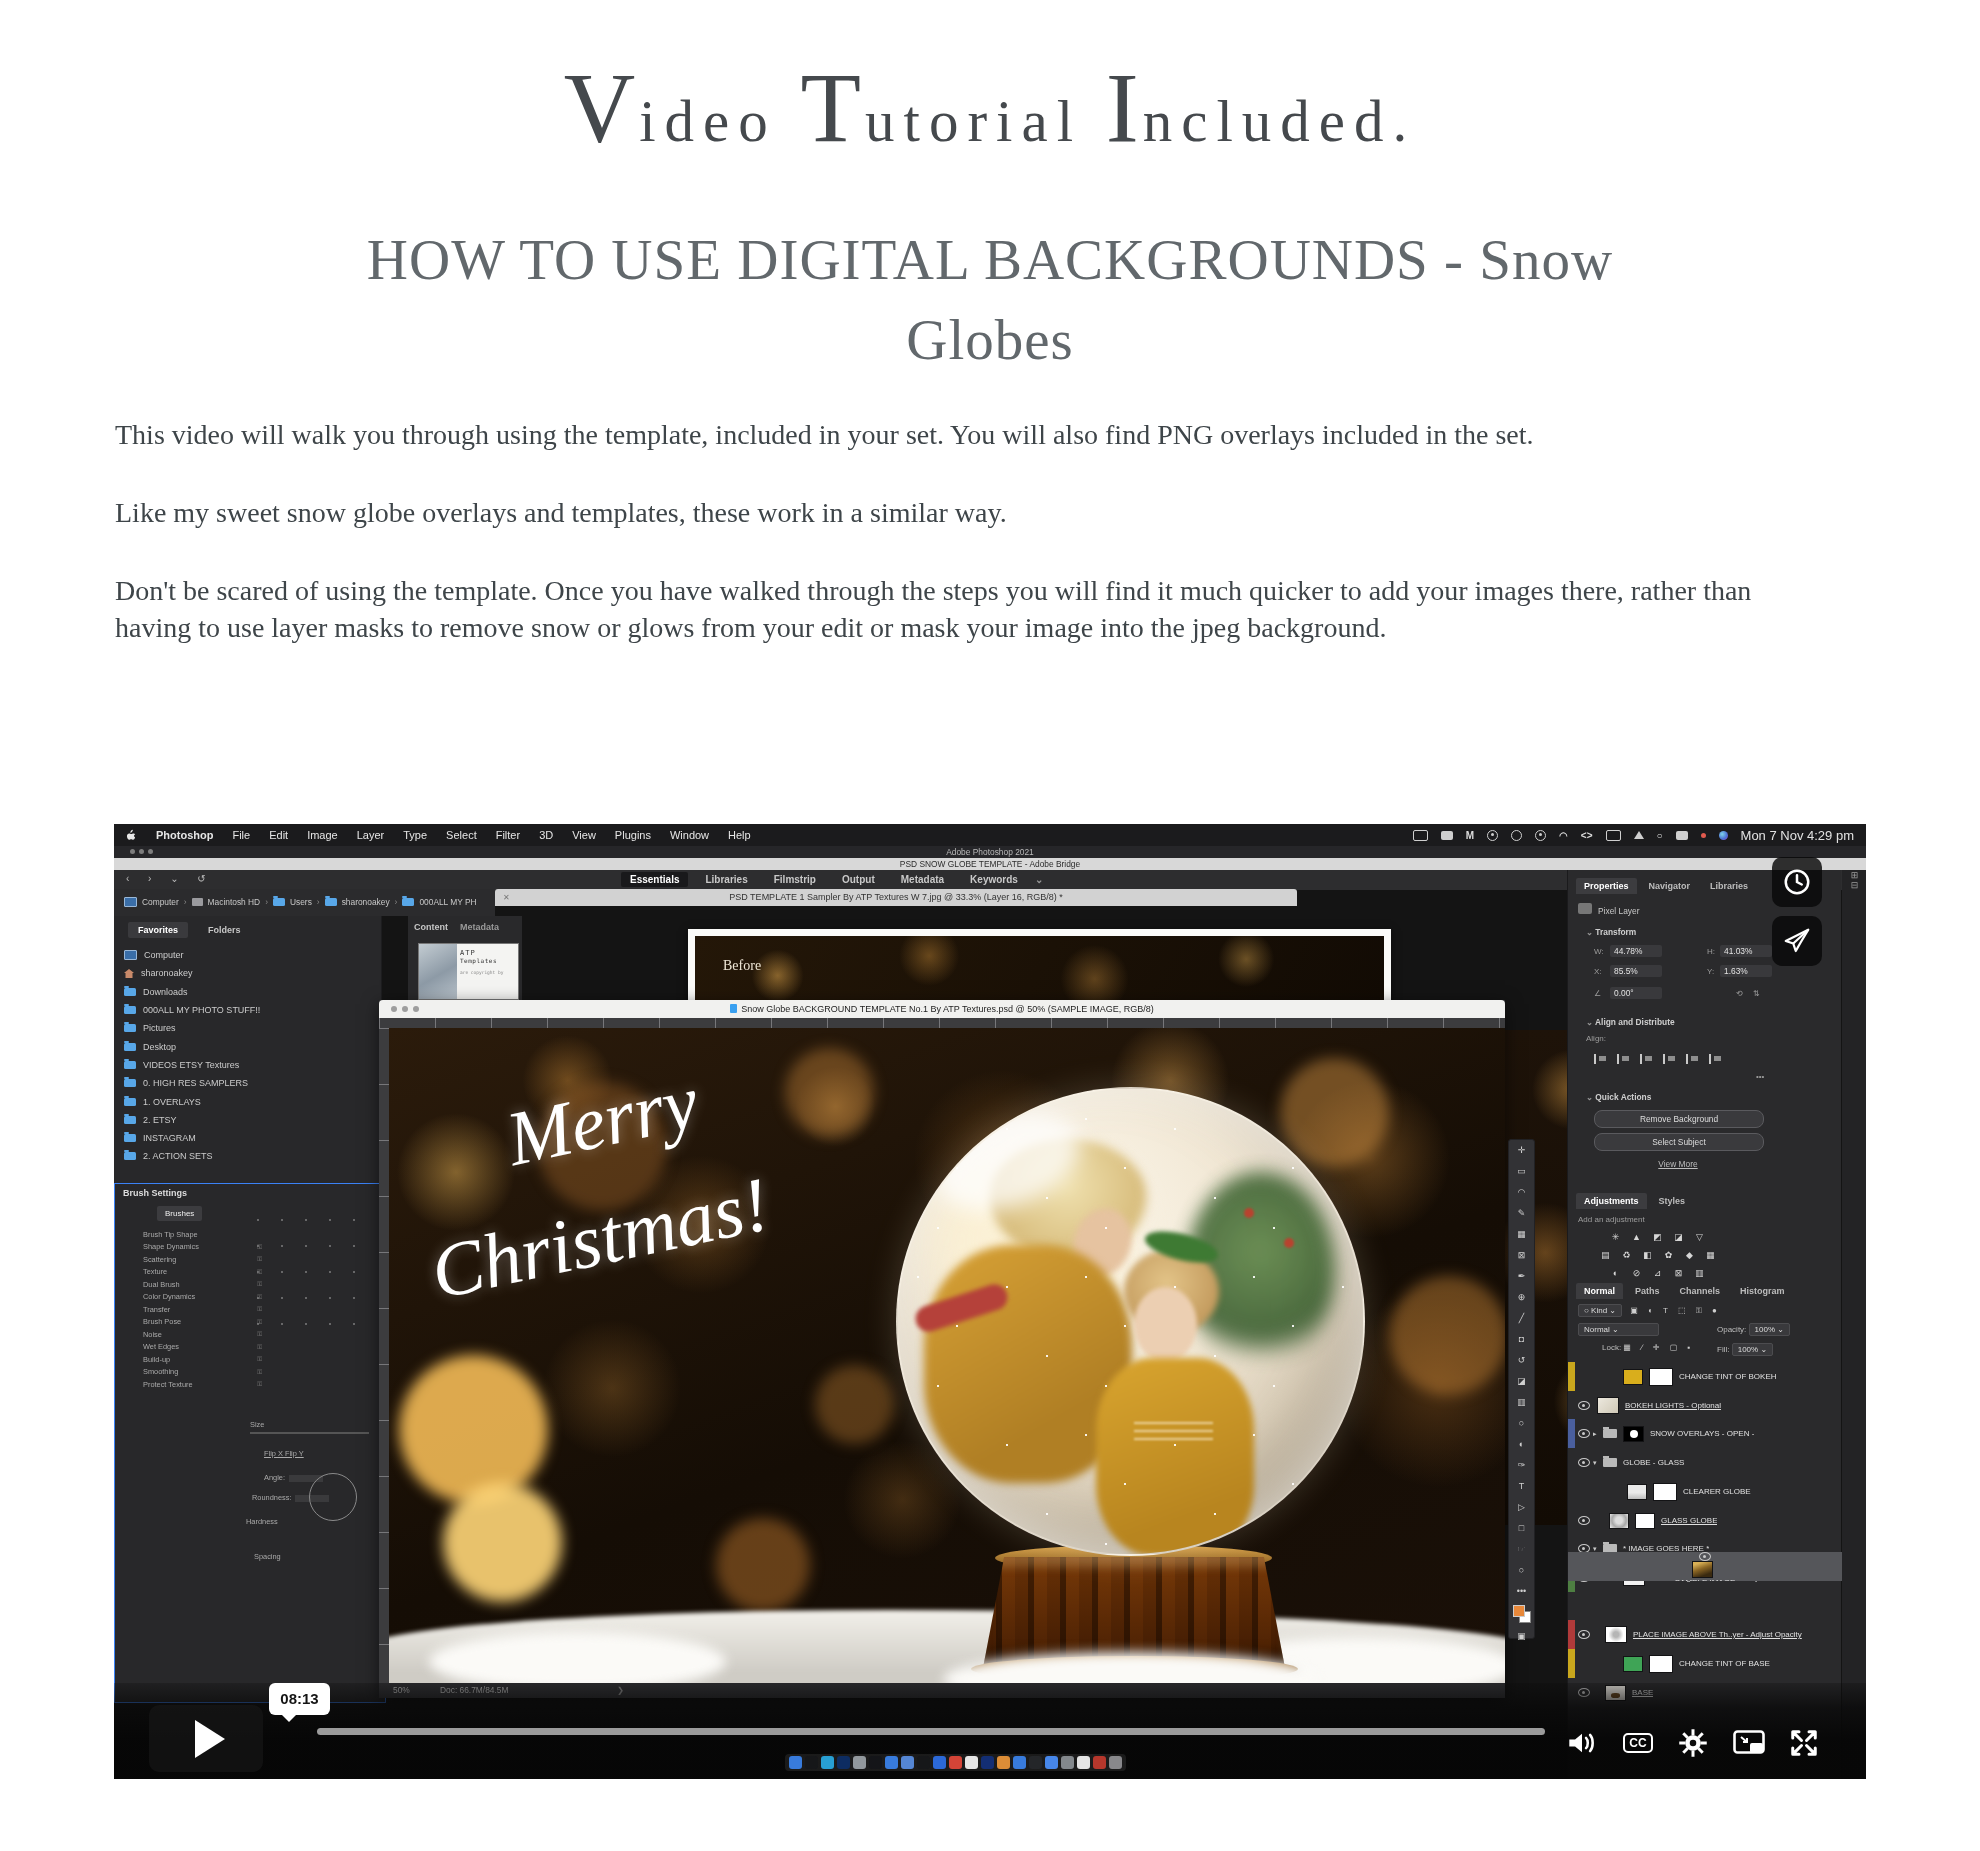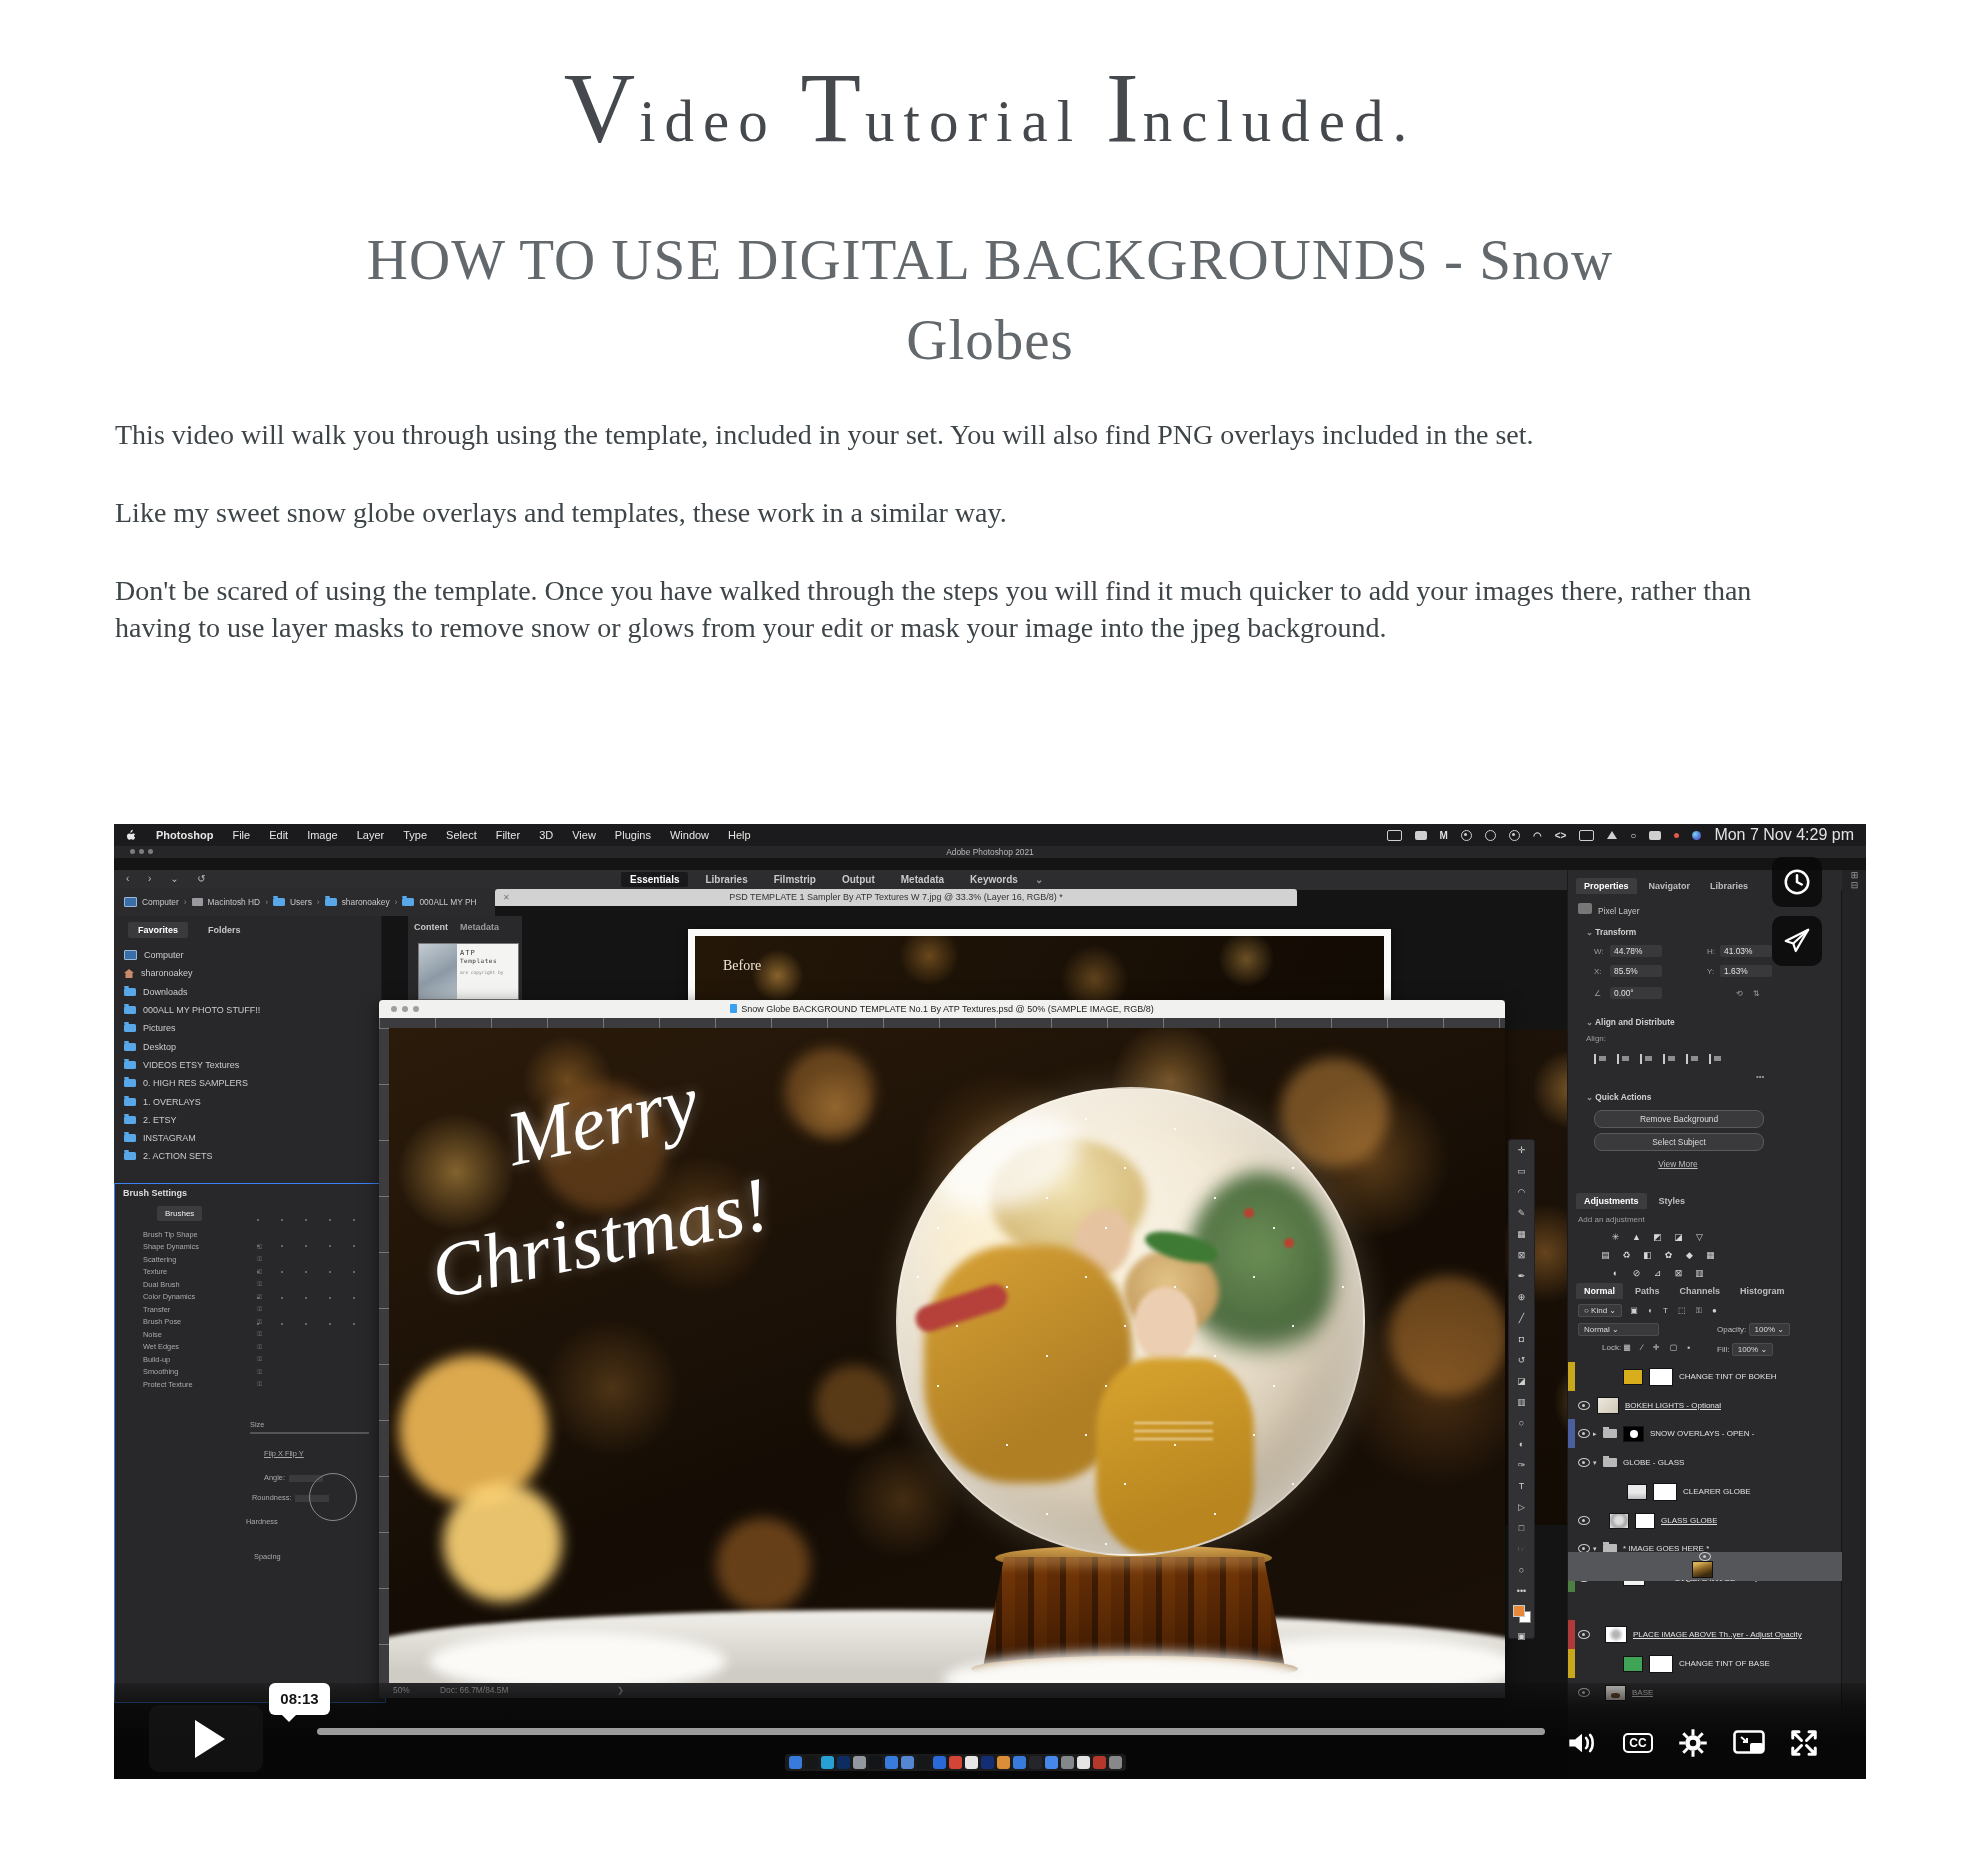--- a/index.html
+++ b/index.html
@@ -29,21 +29,21 @@
   .mb-right .ic{display:inline-block;}
   .ic-rect{width:13px;height:9px;border:1px solid #cfcfcf;border-radius:2px;}
   .ic-fill{width:12px;height:9px;background:#cfcfcf;border-radius:2px;}
   .ic-circ{width:9px;height:9px;border:1px solid #cfcfcf;border-radius:50%;}
   .ic-dotc{width:9px;height:9px;border:1px solid #cfcfcf;border-radius:50%;position:relative;}
   .ic-dotc::after{content:"";position:absolute;left:2.5px;top:2.5px;width:3px;height:3px;background:#cfcfcf;border-radius:50%;}
   .ic-tri{width:0;height:0;border-left:5px solid transparent;border-right:5px solid transparent;border-bottom:8px solid #cfcfcf;}
   .ic-txt{font-size:10px;font-weight:bold;color:#dedede;}
   .ic-red{width:5px;height:5px;background:#e05a4e;border-radius:50%;}
   .ic-siri{width:9px;height:9px;border-radius:50%;background:radial-gradient(circle at 35% 35%,#7fd4e8,#4b6fd6 60%,#b84bd6);}
-  .mb-clock{font-size:16px;color:#e2e2e2;white-space:nowrap;}
+  .mb-clock{font-size:13px;color:#e2e2e2;white-space:nowrap;}
 
   
   .ps-titlebar{left:0;top:22px;width:1752px;height:12px;background:#262629;color:#b9b9b9;
                font-size:8.4px;text-align:center;line-height:12px;}
   .dots3{position:absolute;left:16px;top:3px;display:flex;gap:4px;}
   .dots3 span{width:5px;height:5px;border-radius:50%;background:#7d7d7d;}
   .bridge-titlebar{left:0;top:34px;width:1752px;height:12px;background:#d8d8d8;color:#2c2c2c;
                    font-size:8.4px;text-align:center;line-height:12px;}
   .bridge-chrome{left:0;top:46px;width:1752px;height:20px;background:#2d2d2f;color:#bdbdbd;}
   .bc-icons{position:absolute;left:12px;top:3px;font-size:10px;letter-spacing:8px;color:#bdbdbd;}
@@ -332,20 +332,21 @@
       </span>
     </div>
 
     <div class="abs ps-titlebar">Adobe Photoshop 2021</div>
     <div class="abs dots3" style="top:25px;">
         <span></span>
         <span></span>
         <span></span>
       </div>
 
+    <div class="abs bridge-titlebar">PSD SNOW GLOBE TEMPLATE - Adobe Bridge</div>
 
     <div class="abs bridge-chrome">
       <span class="bc-icons">‹ › ⌄ ↺</span>
       <span class="bc-tabs">
         <span class="tb on">Essentials</span>
         <span class="tb">Libraries</span>
         <span class="tb">Filmstrip</span>
         <span class="tb">Output</span>
         <span class="tb">Metadata</span>
         <span class="tb">Keywords</span>

